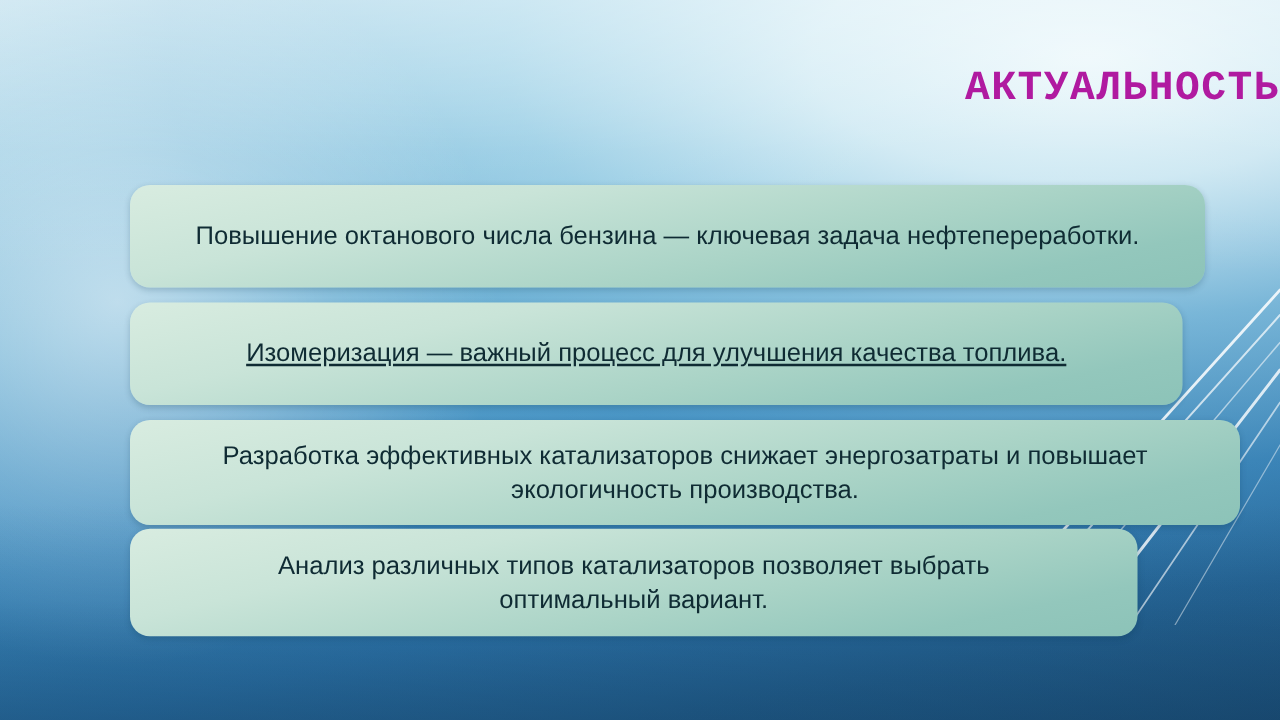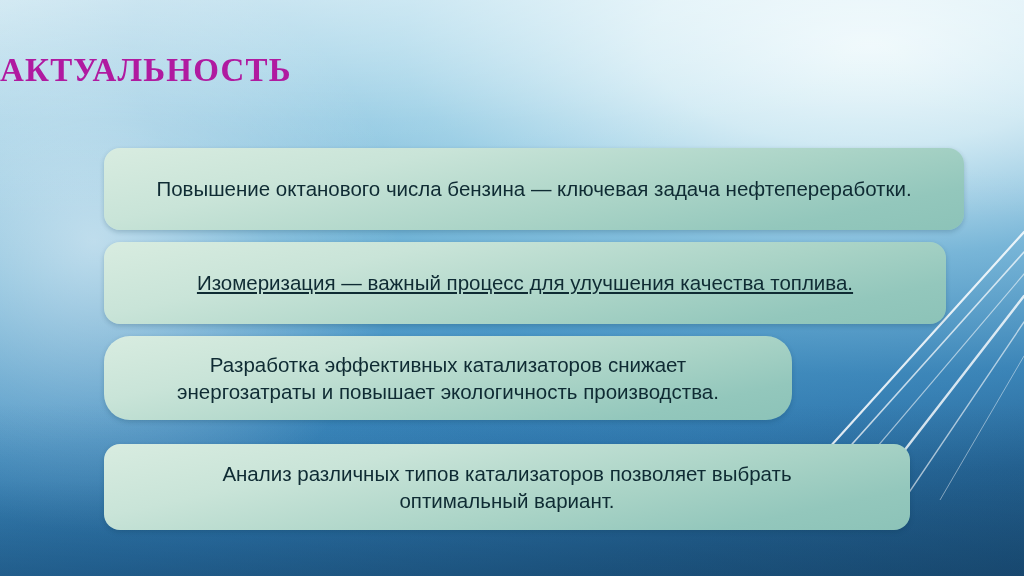--- a/index.html
+++ b/index.html
@@ -52,27 +52,27 @@
     top: 170px;
     width: 420px;
     height: 330px;
     pointer-events: none;
   }
   .title {
     position: absolute;
     left: 0;
     top: 52px;
     width: 100%;
-    text-align: left;
+    text-align: right;
     font-size: 33px;
     font-weight: bold;
     letter-spacing: 1.2px;
     color: #b01aa0;
     text-transform: uppercase;
-    font-family: Liberation Serif, serif;
+    font-family: Liberation Mono, monospace;
   }
   .cards {
     position: absolute;
     left: 104px;
     top: 148px;
     width: 860px;
   }
   .card {
     position: relative;
     border-radius: 16px;
@@ -87,21 +87,21 @@
     box-sizing: border-box;
     font-size: 20.5px;
     line-height: 1.34;
   }
   .card-text {
     display: block;
     width: 100%;
   }
   .card-1 { width: 860px; height: 82px; margin-bottom: 12px; }
   .card-2 { width: 842px; height: 82px; margin-bottom: 12px; text-decoration: underline; }
-  .card-3 { width: 688px; height: 84px; margin-bottom: 24px; border-radius: 26px; }
+  .card-3 { width: 888px; height: 84px; margin-bottom: 3px; }
   .card-4 { width: 806px; height: 86px; align-items: center; }
 </style>
 </head>
 <body>
 
 <div class="slide">
 
   <div class="wash-left"></div>
   <div class="wash-top"></div>
   <div class="wash-bottom"></div>

